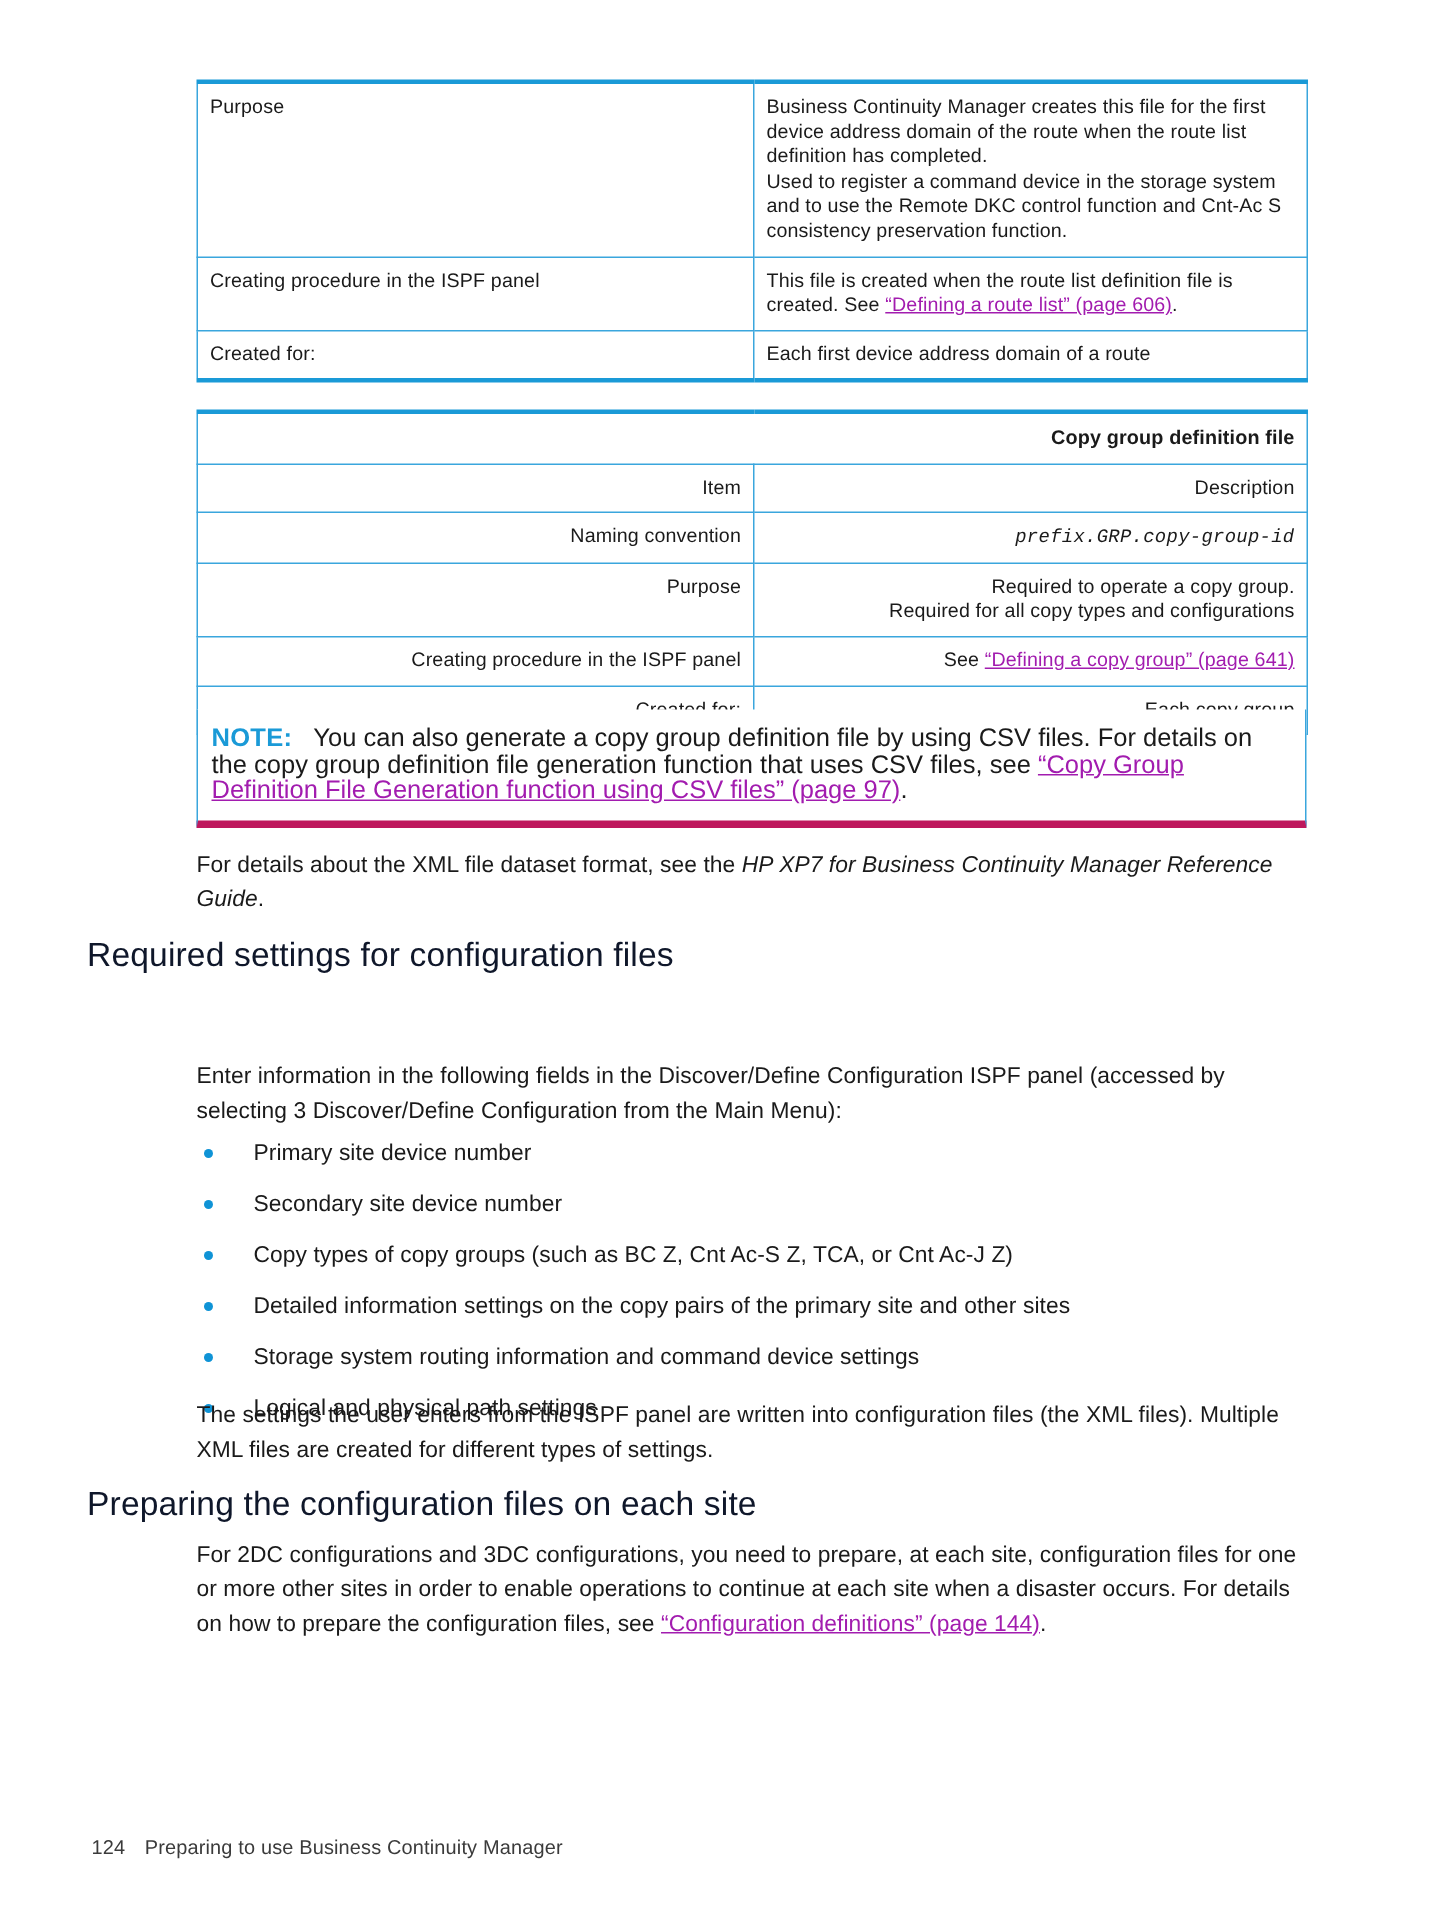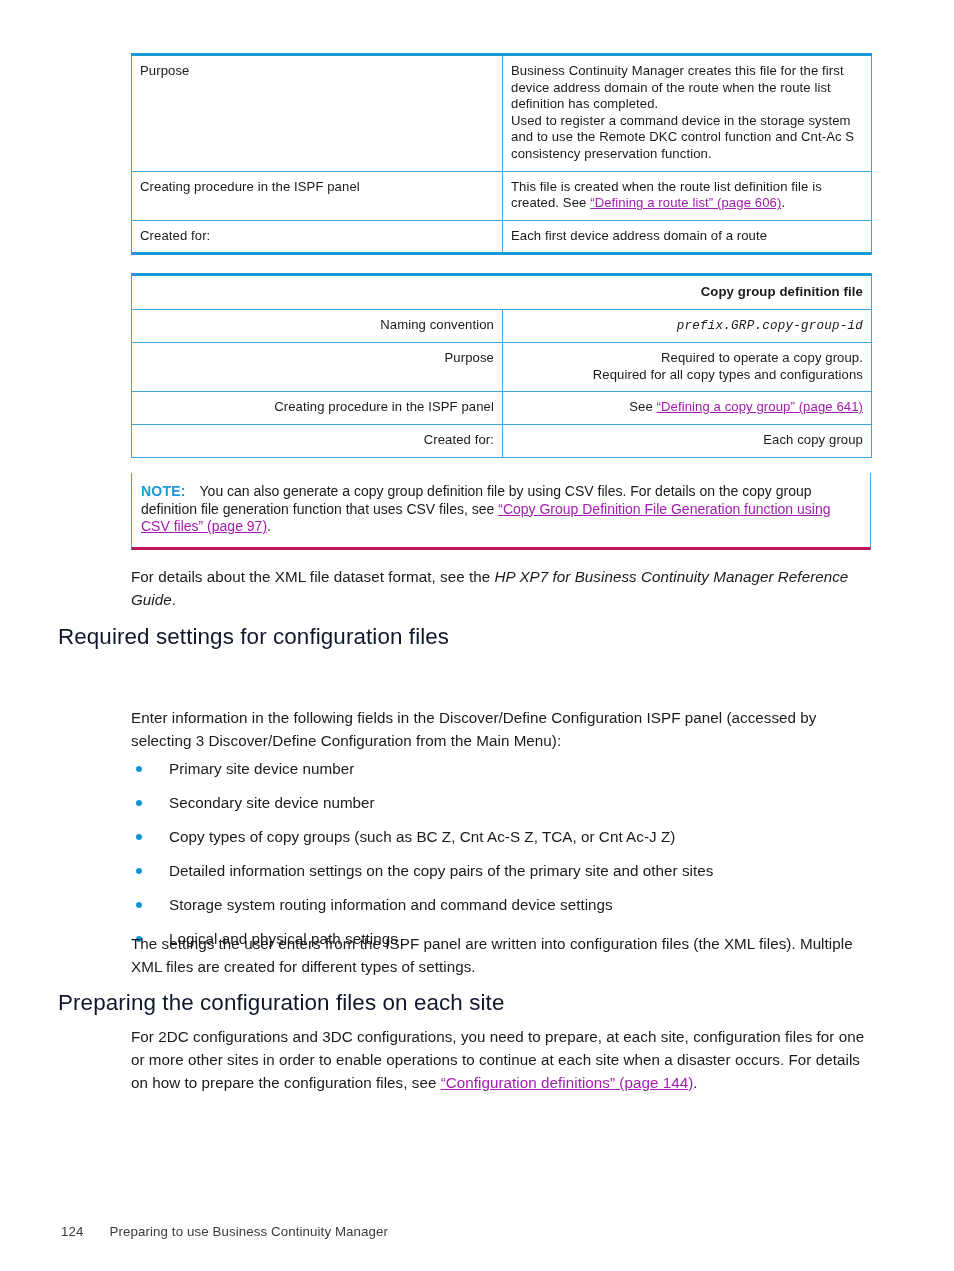--- a/index.html
+++ b/index.html
@@ -69,23 +69,23 @@
 
   
   .note-box {
     position: absolute;
     left: 127px;
     top: 473px;
     width: 740px;
     box-sizing: border-box;
     border-left: 1px solid #3aa6dd;
     border-right: 1px solid #3aa6dd;
-    border-bottom: 3px solid #be185d;
+    border-bottom: 5px solid #be185d;
     padding: 10px 9px 11px 9px;
-    font-size: 14px;
+    font-size: 17px;
     line-height: 17.6px;
     background: #fff;
   }
   .note-label {
     font-weight: bold;
     color: #1a9ad7;
     letter-spacing: 0.2px;
   }
   .note-gap { display: inline-block; width: 14px; }
 
@@ -144,21 +144,21 @@
   .footer {
     position: absolute;
     left: 57px;
     top: 1223px;
     font-size: 13.3px;
     line-height: 17px;
     color: #3b3b3b;
     letter-spacing: 0.1px;
     white-space: nowrap;
   }
-  .footer .pgnum { margin-right: 26px; }
+  .footer .pgnum { margin-right: 13px; }
 </style>
 </head>
 <body>
 
 <div class="page">
 
   <table class="doc-table t1">
     <colgroup>
         <col class="c1">
         <col class="c2">
@@ -189,20 +189,24 @@
   <table class="doc-table t2">
     <colgroup>
         <col class="c1">
         <col class="c2">
       </colgroup>
     <tbody>
       <tr>
         <td class="caption-cell" colspan="2">Copy group definition file</td>
       </tr>
       <tr>
+        <td>Item</td>
+        <td>Description</td>
+      </tr>
+      <tr>
         <td>Naming convention</td>
         <td><span class="mono-italic">prefix.GRP.copy-group-id</span></td>
       </tr>
       <tr>
         <td>Purpose</td>
         <td>
           <span>Required to operate a copy group.</span><br>
           <span>Required for all copy types and configurations</span>
         </td>
       </tr>

